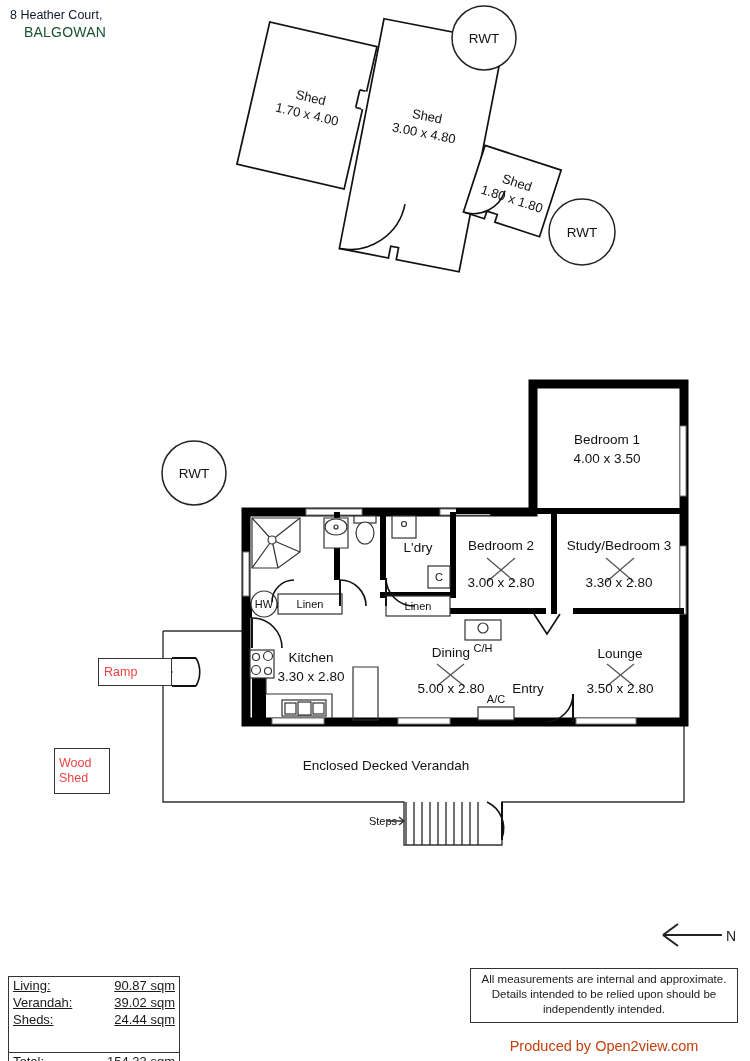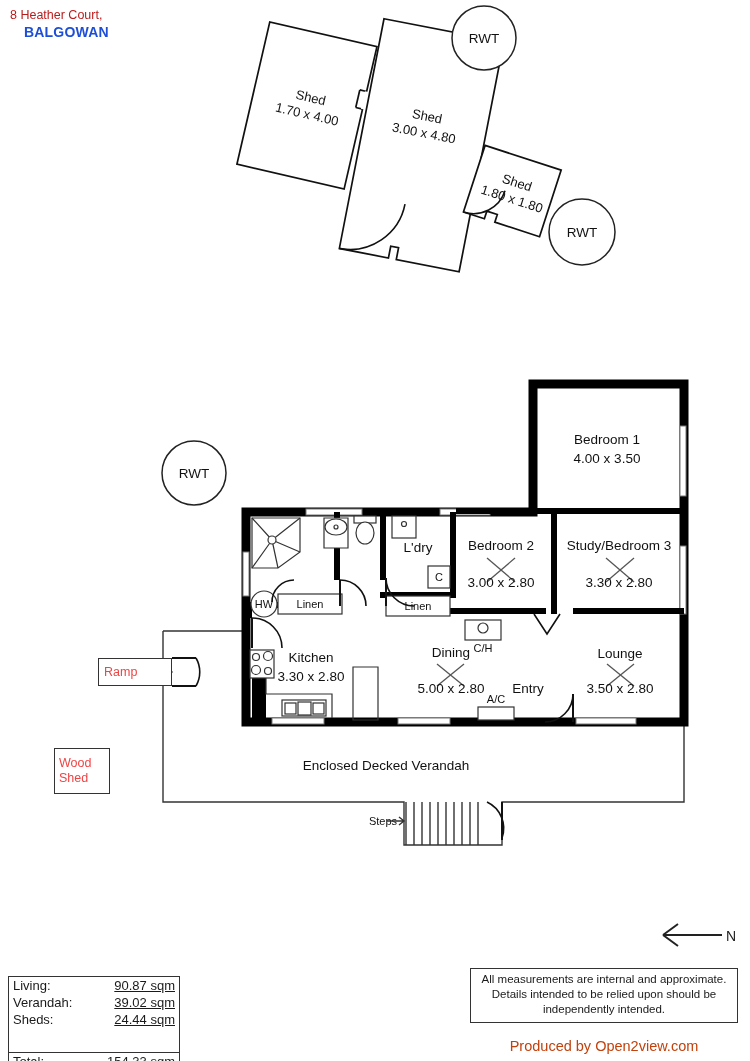--- a/index.html
+++ b/index.html
@@ -20,26 +20,26 @@
   }
   
   #header {
     position: absolute;
     left: 10px;
     top: 8px;
     line-height: 1.25;
   }
   #header .addr-line1 {
     font-size: 12.5px;
-    color: #b91c1c;
+    color: #0f172a;
   }
   #header .addr-line2 {
     font-size: 14px;
-    font-weight: bold;
-    color: #1d4ed8;
+    font-weight: normal;
+    color: #14532d;
     padding-left: 14px;
     letter-spacing: 0.2px;
   }
   
   #plan {
     position: absolute;
     left: 0;
     top: 0;
   }
   .room-label {
@@ -104,21 +104,21 @@
     display: flex;
     justify-content: space-between;
     padding: 0px 4px 0 4px;
     line-height: 17px;
     white-space: nowrap;
   }
   #areas-table .row.total {
     border-top: 1.6px solid #333333;
     margin-top: 24px;
   }
-  #areas-table .row .k { text-align: left; }
+  #areas-table .row .k { text-align: left; text-decoration: underline; }
   #areas-table .row .v { text-align: center; text-decoration: underline; }
 
   #disclaimer {
     position: absolute;
     left: 470px;
     top: 968px;
     width: 268px;
     border: 1.6px solid #333333;
     background: #ffffff;
     box-sizing: border-box;

